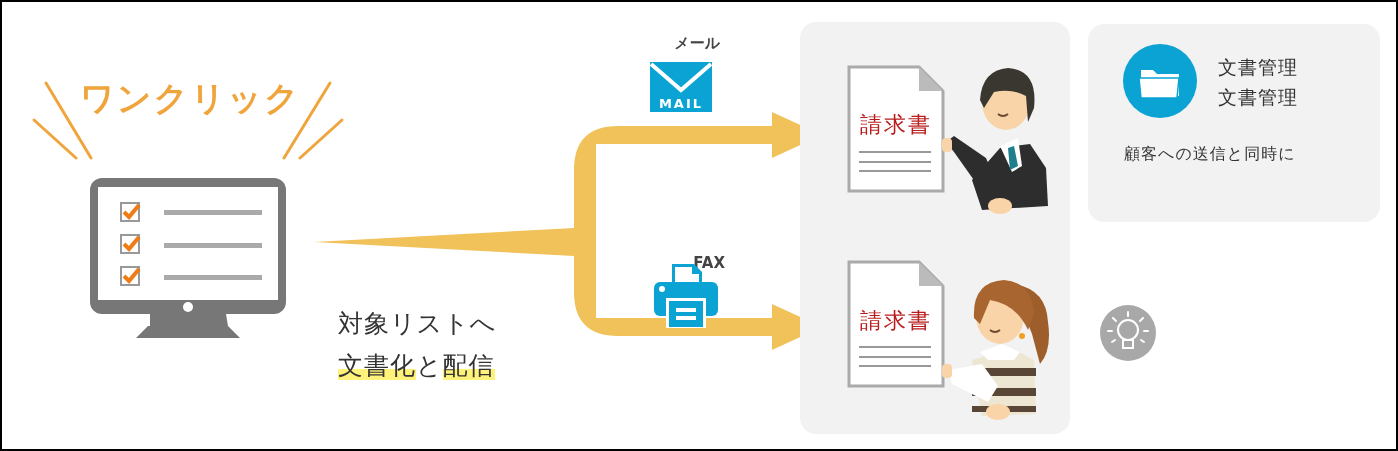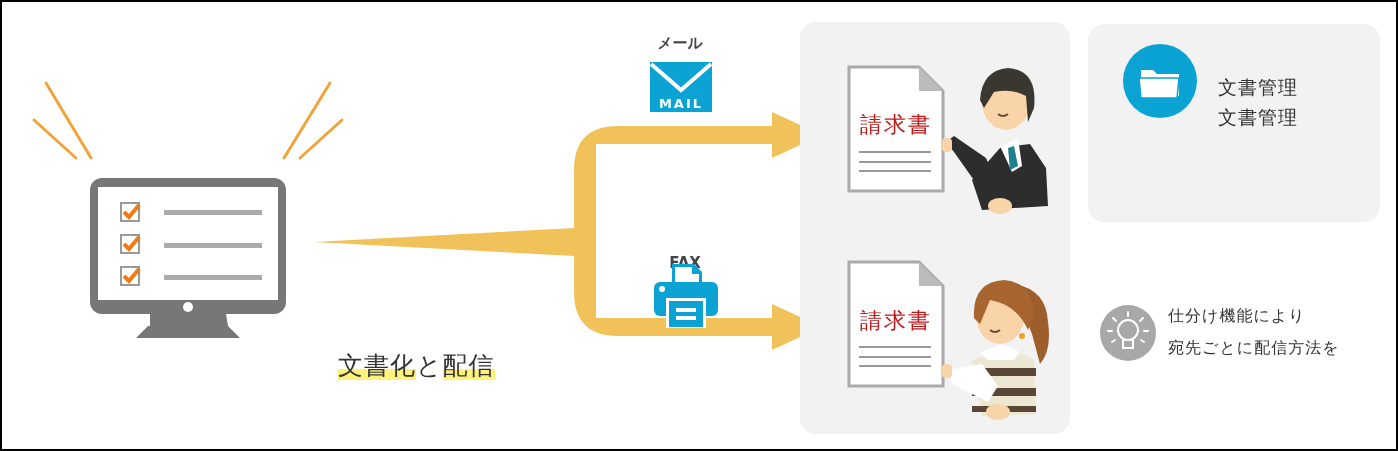--- a/index.html
+++ b/index.html
@@ -13,60 +13,62 @@
     .oneclick {
       left: 78px; top: 74px; font-size: 34px; font-weight: bold; color: #f0a43c;
       letter-spacing: 2px; white-space: nowrap;
     }
     .caption1, .caption2 {
       left: 336px; font-size: 25px; color: #333; white-space: nowrap; letter-spacing: 1px;
     }
     .caption1 { top: 305px; }
     .caption2 { top: 347px; }
     .hl { background: linear-gradient(transparent 62%, #fff27a 62%); }
-    .channel-label { font-size: 15px; font-weight: bold; color: #444; text-align: center; width: 80px; }
+    .channel-label { font-size: 15px; font-weight: bold; color: #444; text-align: right; width: 80px; }
     .gray-panel { background: #f2f2f2; border-radius: 16px; }
     .doc-title { font-size: 22px; color: #b91c1c; letter-spacing: 2px; }
-    .svc-title { font-size: 19px; color: #333; line-height: 30px; letter-spacing: 1px; margin-top: 20px; }
+    .svc-title { font-size: 19px; color: #333; line-height: 30px; letter-spacing: 1px; }
     .svc-text { font-size: 16px; color: #333; line-height: 31px; letter-spacing: 1px; white-space: nowrap; }
     .feat-text { font-size: 16px; color: #333; line-height: 32px; letter-spacing: 1px; white-space: nowrap; }
   </style>
 </head>
 <body>
 
 <div class="frame">
 
   <svg class="abs" style="left:0;top:0" width="1394" height="447">
     <g stroke="#f0a43c" stroke-width="3" stroke-linecap="round">
       <line x1="44" y1="81" x2="89" y2="156"></line>
       <line x1="32" y1="118" x2="74" y2="156"></line>
       <line x1="328" y1="81" x2="282" y2="156"></line>
       <line x1="340" y1="118" x2="298" y2="156"></line>
     </g>
   </svg>
+  <div class="abs oneclick">ワンクリック</div>
 
   <svg class="abs" style="left:86px;top:174px" width="204" height="164">
     <rect x="2" y="2" width="196" height="136" rx="12" fill="#777"></rect>
     <rect x="10" y="11" width="180" height="113" fill="#fff"></rect>
     <circle cx="100" cy="131" r="5" fill="#fff"></circle>
     <polygon points="62,138 138,138 140,150 62,150" fill="#777"></polygon>
     <polygon points="48,162 152,162 140,150 60,150" fill="#777"></polygon>
     <g>
       <rect x="33" y="27" width="18" height="18" fill="#fff" stroke="#999" stroke-width="2"></rect>
       <path d="M36 36 l5 5 l10 -12" stroke="#f07b12" stroke-width="4" fill="none"></path>
       <rect x="76" y="34" width="98" height="5" fill="#aaa"></rect>
       <rect x="33" y="59" width="18" height="18" fill="#fff" stroke="#999" stroke-width="2"></rect>
       <path d="M36 68 l5 5 l10 -12" stroke="#f07b12" stroke-width="4" fill="none"></path>
       <rect x="76" y="67" width="98" height="5" fill="#aaa"></rect>
       <rect x="33" y="91" width="18" height="18" fill="#fff" stroke="#999" stroke-width="2"></rect>
       <path d="M36 100 l5 5 l10 -12" stroke="#f07b12" stroke-width="4" fill="none"></path>
       <rect x="76" y="99" width="98" height="5" fill="#aaa"></rect>
     </g>
   </svg>
 
+  <div class="abs caption1">対象リストへ</div>
   <div class="abs caption2">
     <span class="hl">文書化</span><span>と</span><span class="hl">配信</span>
   </div>
 
   <svg class="abs" style="left:0;top:0" width="1394" height="447">
     <g fill="#f0c259">
       <polygon points="312,240 572,226 572,254"></polygon>
       <path d="M572,168 Q572,124 616,124 L770,124 L770,110 L820,133 L770,156 L770,142 L594,142 L594,316 L770,316 L770,302 L820,325 L770,348 L770,334 L616,334 Q572,334 572,290 Z"></path>
     </g>
   </svg>
@@ -137,31 +139,30 @@
   </svg>
 
   <div class="abs gray-panel" style="left:1086px;top:22px;width:292px;height:198px"></div>
   <svg class="abs" style="left:1121px;top:42px" width="74" height="74">
     <circle cx="37" cy="37" r="37" fill="#0aa3d4"></circle>
     <path d="M18,26 L30,26 L34,30 L56,30 L56,52 L18,52 Z" fill="#fff"></path>
     <path d="M16,34 L56,34 L54,54 L18,54 Z" fill="#fff" stroke="#0aa3d4" stroke-width="1.5"></path>
   </svg>
   <div class="abs svc-title" style="left:1216px;top:50px">文書管理</div>
   <div class="abs svc-title" style="left:1216px;top:80px">文書管理</div>
+  <div class="abs svc-text" style="left:1122px;top:136px">顧客への送信と同時に</div>
 
   <svg class="abs" style="left:1097px;top:302px" width="58" height="58">
     <circle cx="29" cy="29" r="28" fill="#a8a8a8"></circle>
     <circle cx="29" cy="26" r="10" fill="none" stroke="#fff" stroke-width="2"></circle>
     <rect x="24" y="36" width="10" height="8" fill="none" stroke="#fff" stroke-width="2"></rect>
     <g stroke="#fff" stroke-width="2" stroke-linecap="round">
       <line x1="29" y1="8" x2="29" y2="12"></line>
       <line x1="14" y1="14" x2="17" y2="17"></line>
       <line x1="44" y1="14" x2="41" y2="17"></line>
       <line x1="9" y1="27" x2="13" y2="27"></line>
       <line x1="49" y1="27" x2="45" y2="27"></line>
       <line x1="13" y1="38" x2="16" y2="36"></line>
       <line x1="45" y1="38" x2="42" y2="36"></line>
     </g>
   </svg>
-  <div class="abs feat-text" style="left:1166px;top:298px">仕分け機能により</div>
-  <div class="abs feat-text" style="left:1166px;top:330px">宛先ごとに配信方法を</div>
 
 </div>
 
 </body></html>

